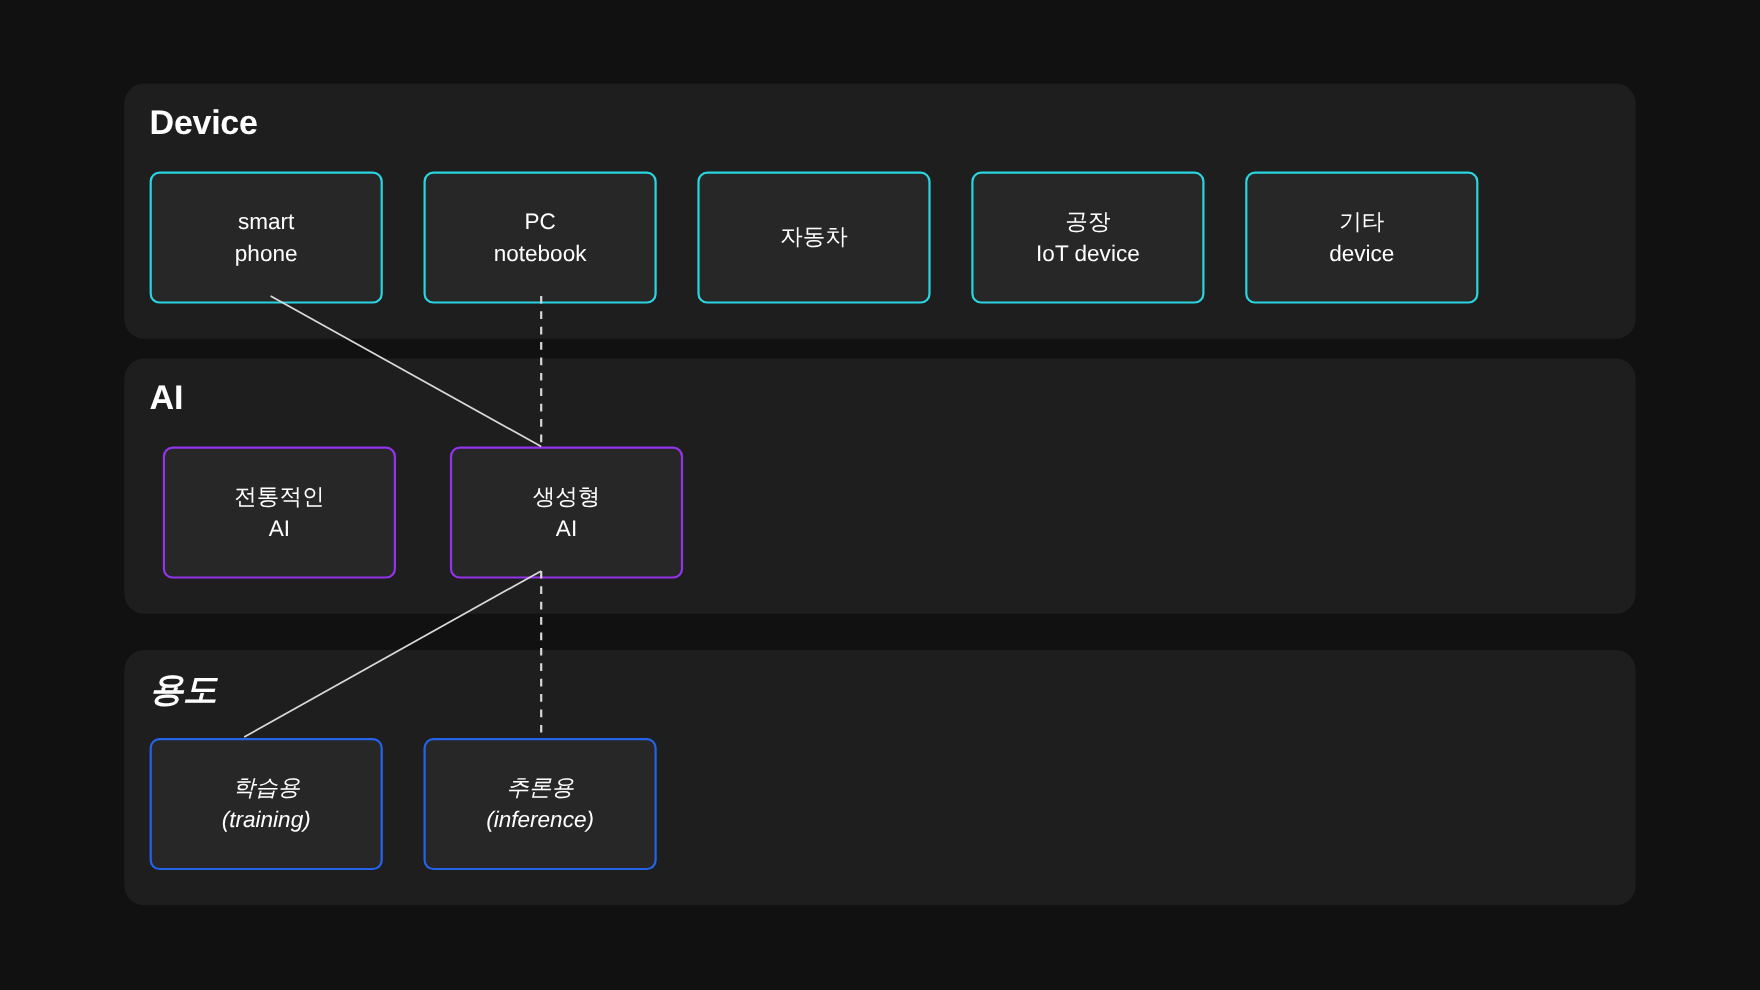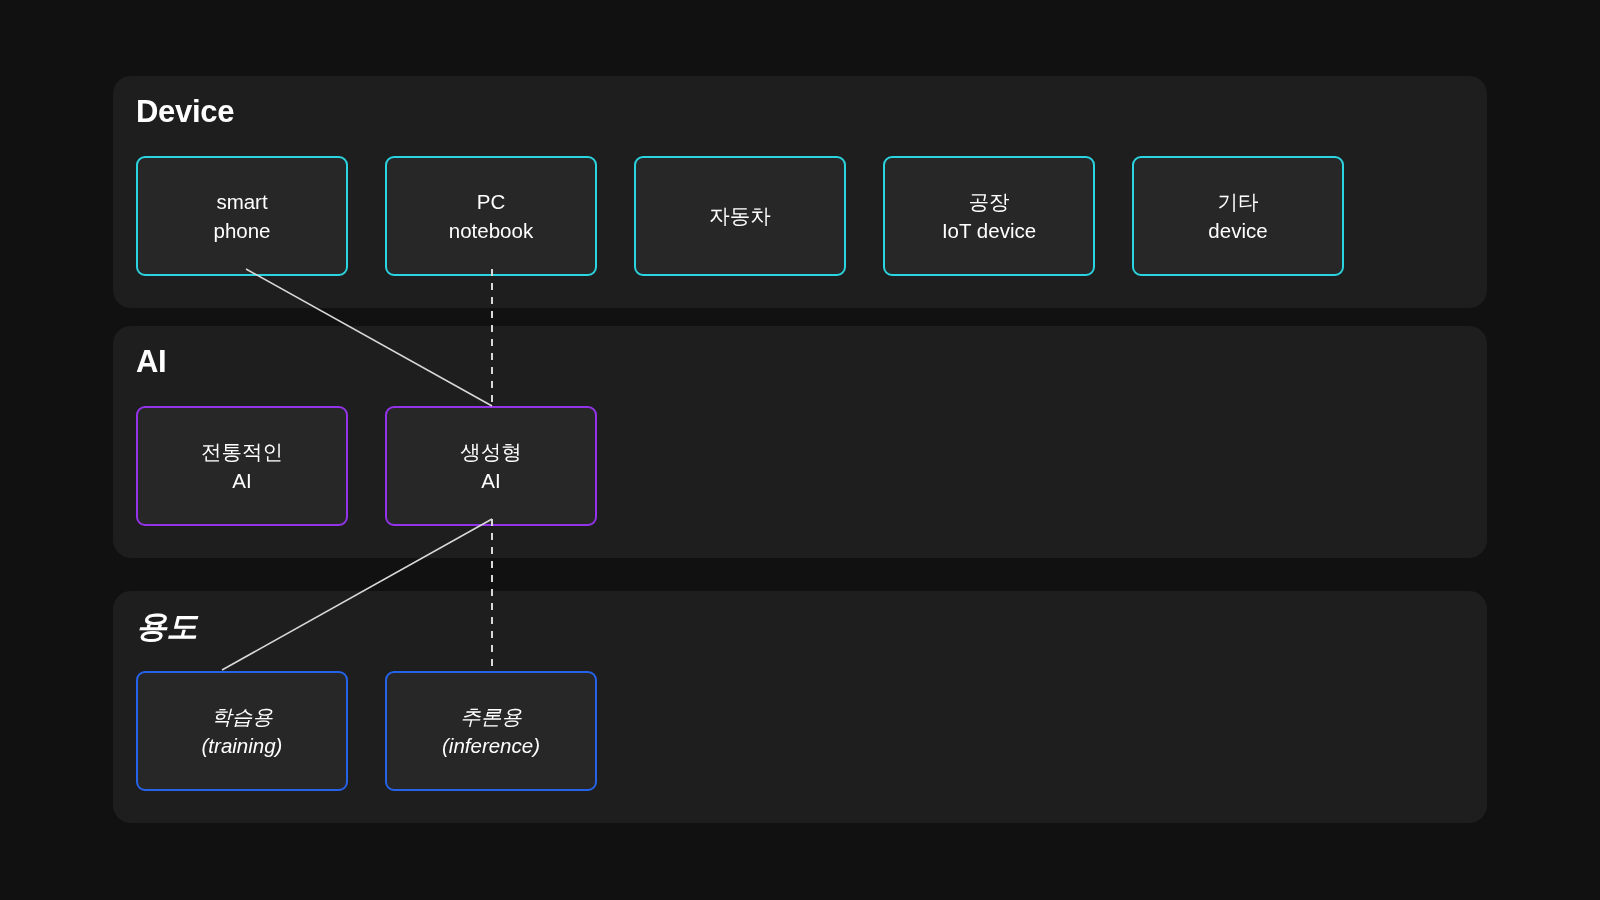--- a/index.html
+++ b/index.html
@@ -69,21 +69,21 @@
     flex-direction: column;
     align-items: center;
     justify-content: center;
     color: #ffffff;
     font-size: 20.5px;
     line-height: 1.42;
     text-align: center;
     white-space: nowrap;
   }
   .node.cyan   { border-color: #2ad4e0; }
-  .node.purple { border-color: #9333ea; }
+  .node.purple { border-color: #9333ea; margin-left: 12px; }
   .node.blue   { border-color: #2563eb; }
   .node .l1, .node .l2 { display: block; }
 
   
   #connectors {
     position: absolute;
     left: 0; top: 0;
     width: 1600px;
     height: 900px;
     pointer-events: none;

